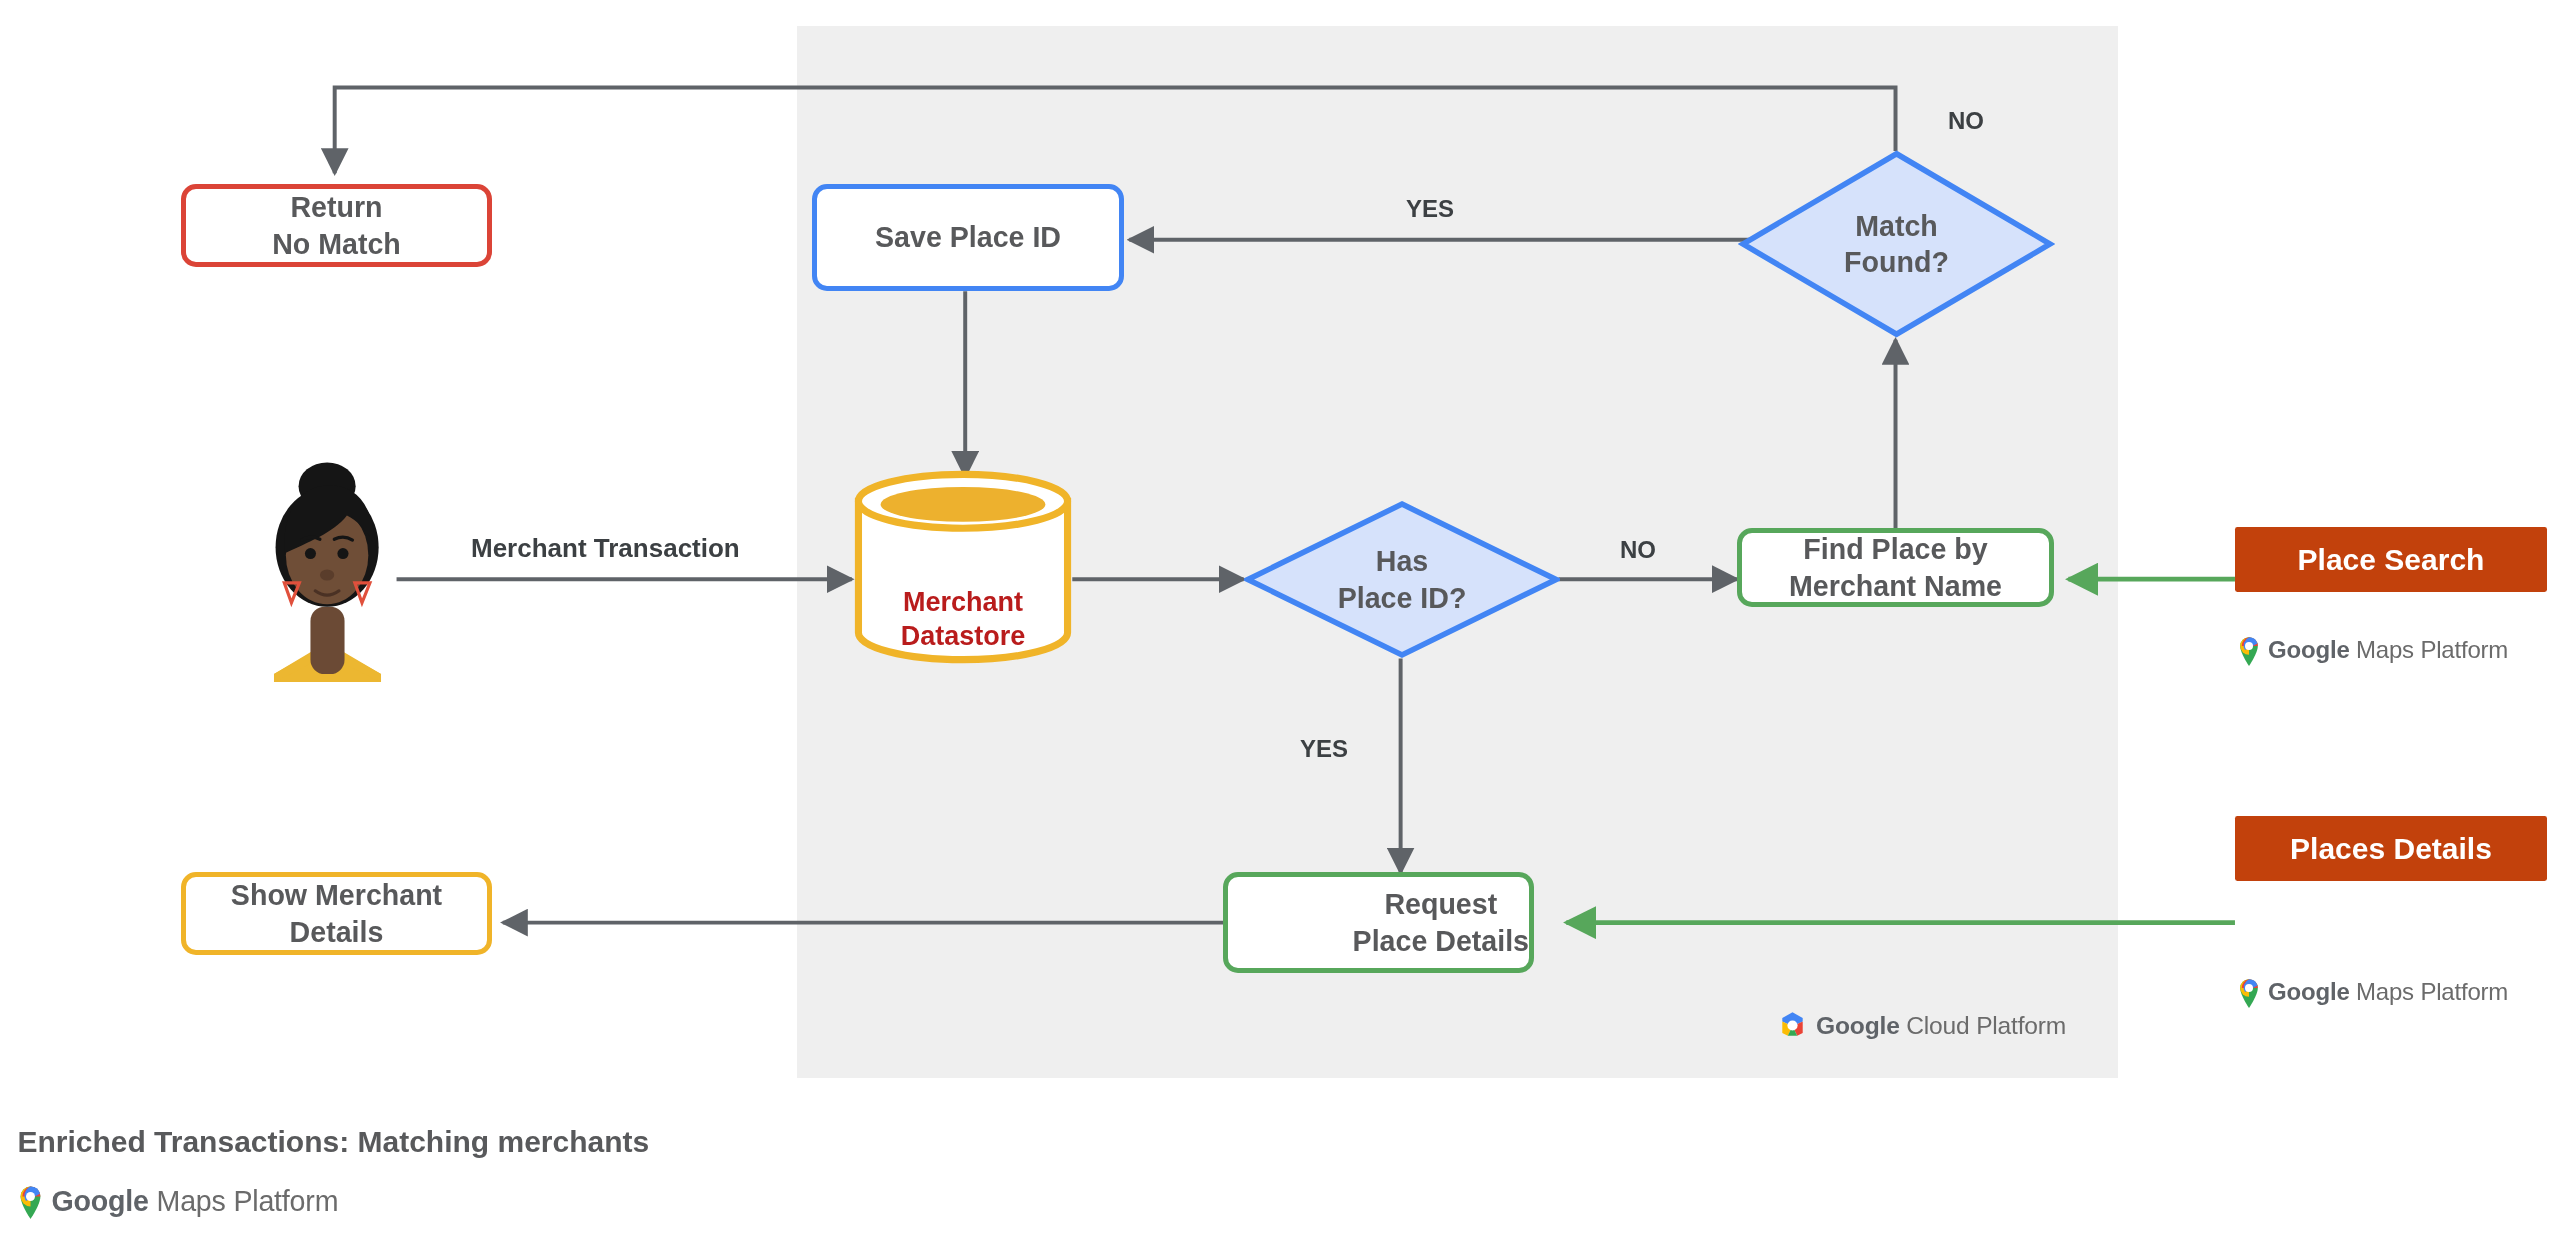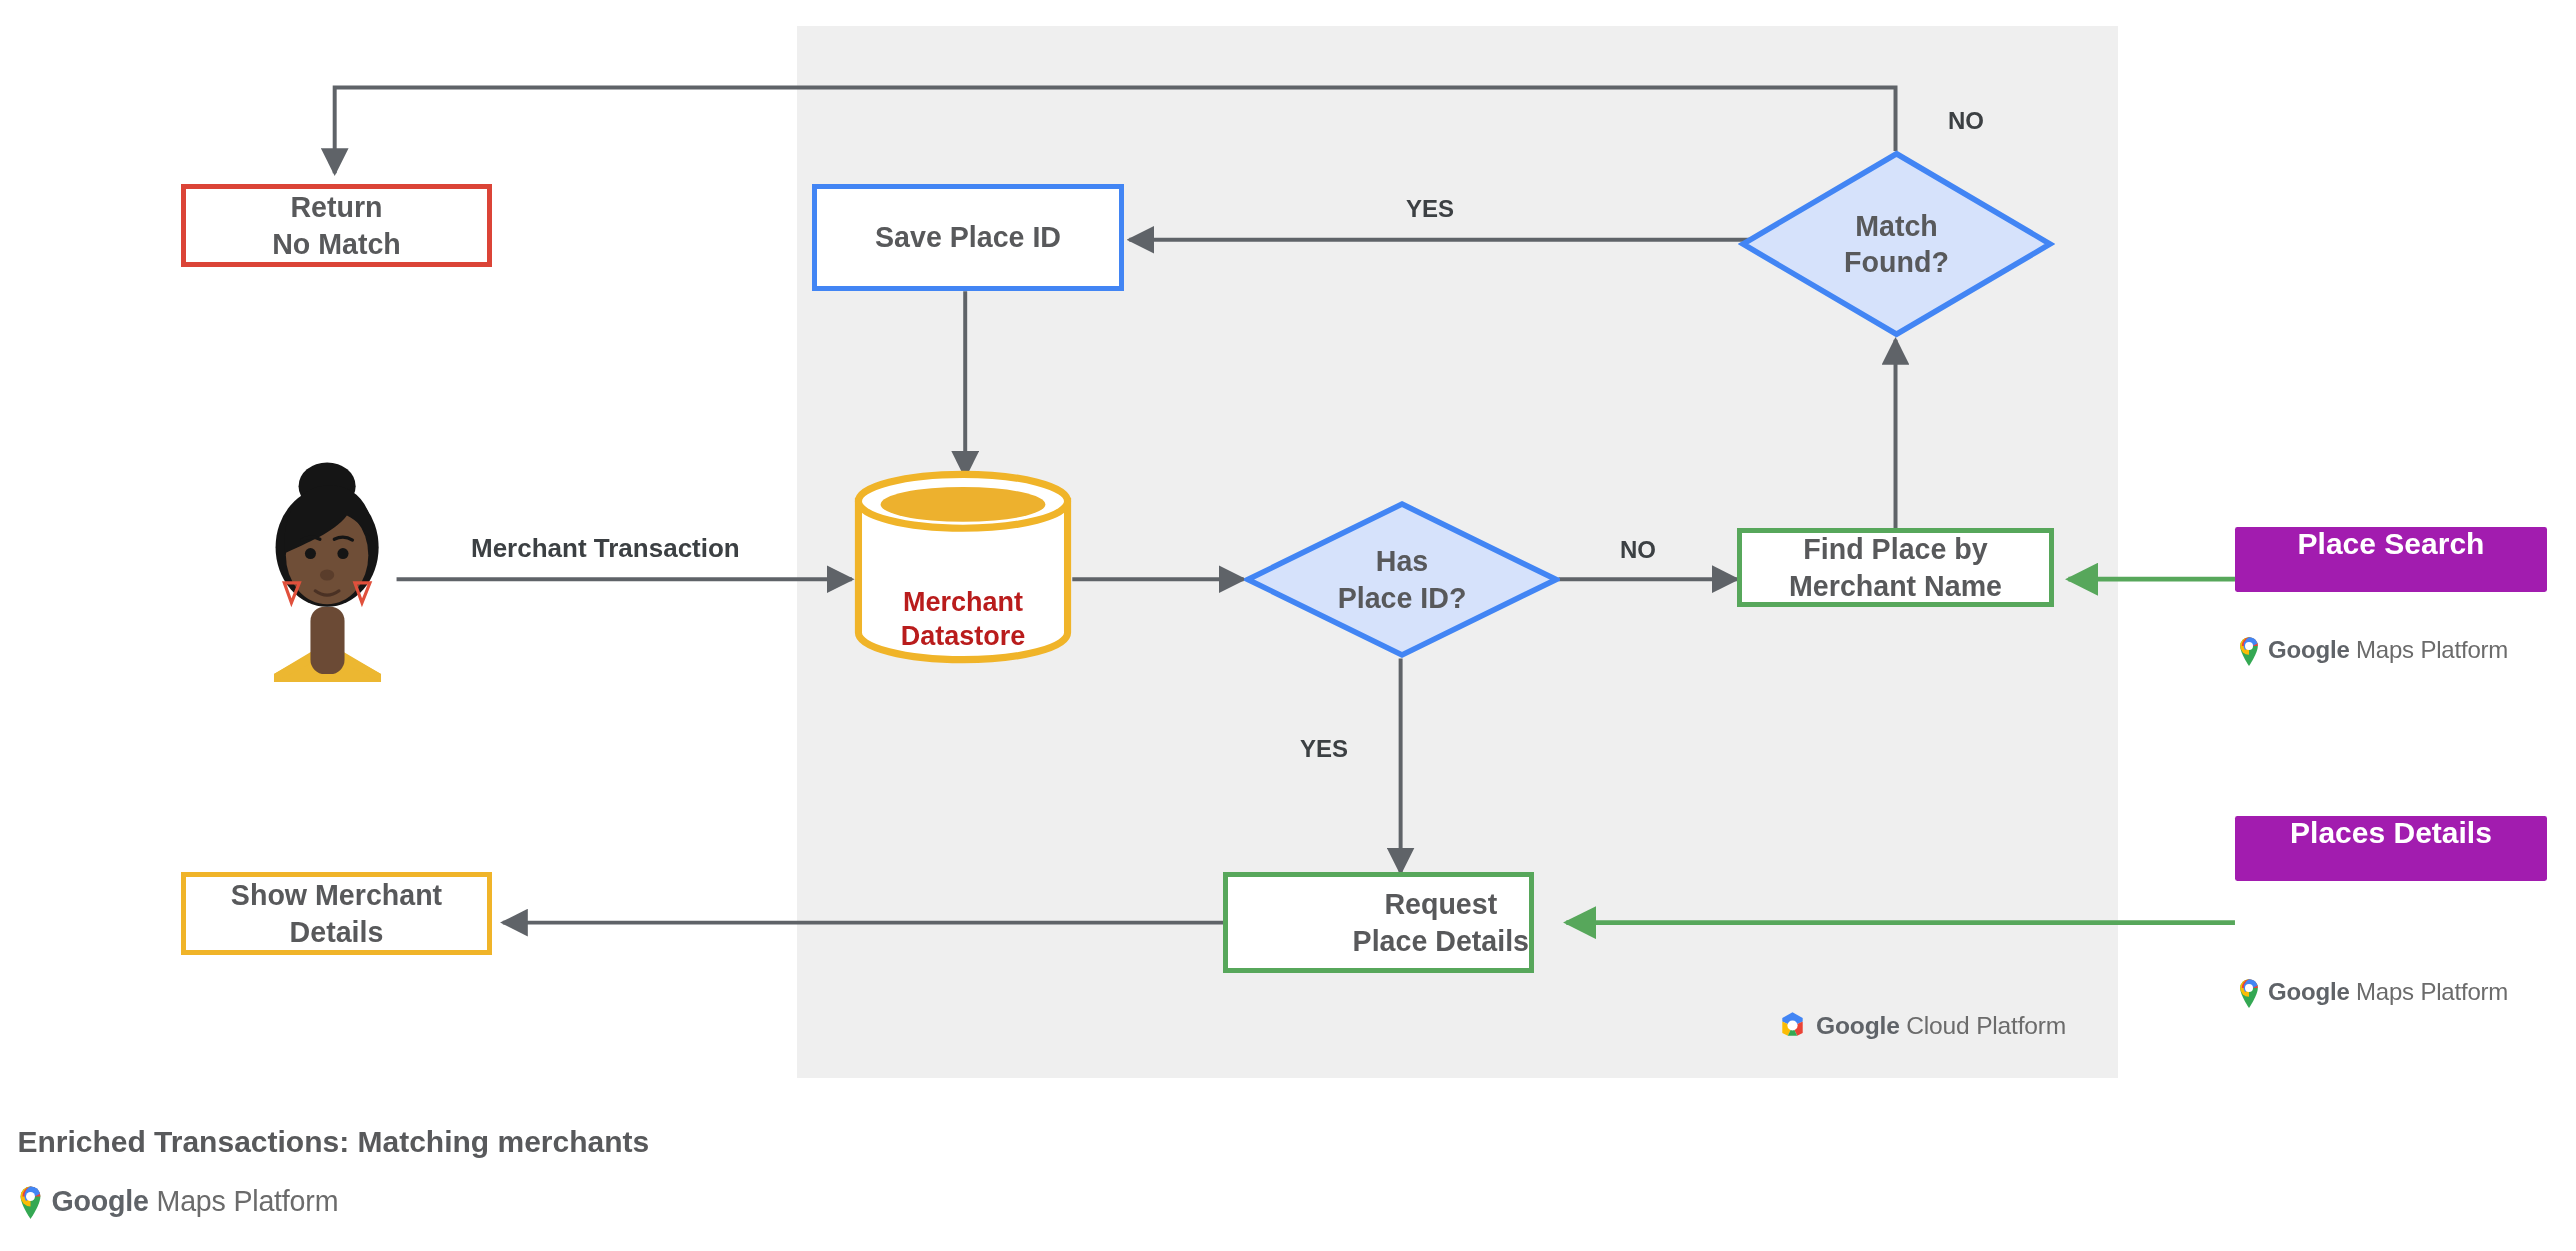--- a/index.html
+++ b/index.html
@@ -40,34 +40,36 @@
     box-sizing: border-box;
     display: flex;
     align-items: center;
     justify-content: center;
     text-align: center;
     background: #ffffff;
     font-weight: bold;
     color: #58595b;
     line-height: 1.26;
     white-space: pre-line;
+    border-radius: 15px;
   }
   .node-red    { border: 5.6px solid #DB4437; }
   .node-blue   { border: 5.6px solid #4285F4; text-align: right; }
   .node-green  { border: 5.6px solid #57A75B; }
   .node-yellow { border: 5.6px solid #F0B429; }
 
   
   .chip {
     position: absolute;
     box-sizing: border-box;
     display: flex;
+    align-items: center;
     justify-content: center;
     text-align: center;
-    background: #a21caf;
+    background: #c2410c;
     color: #ffffff;
     font-weight: bold;
     border-radius: 2.4px;
   }
 
   
   .diamond {
     position: absolute;
   }
   .diamond .dlabel {

